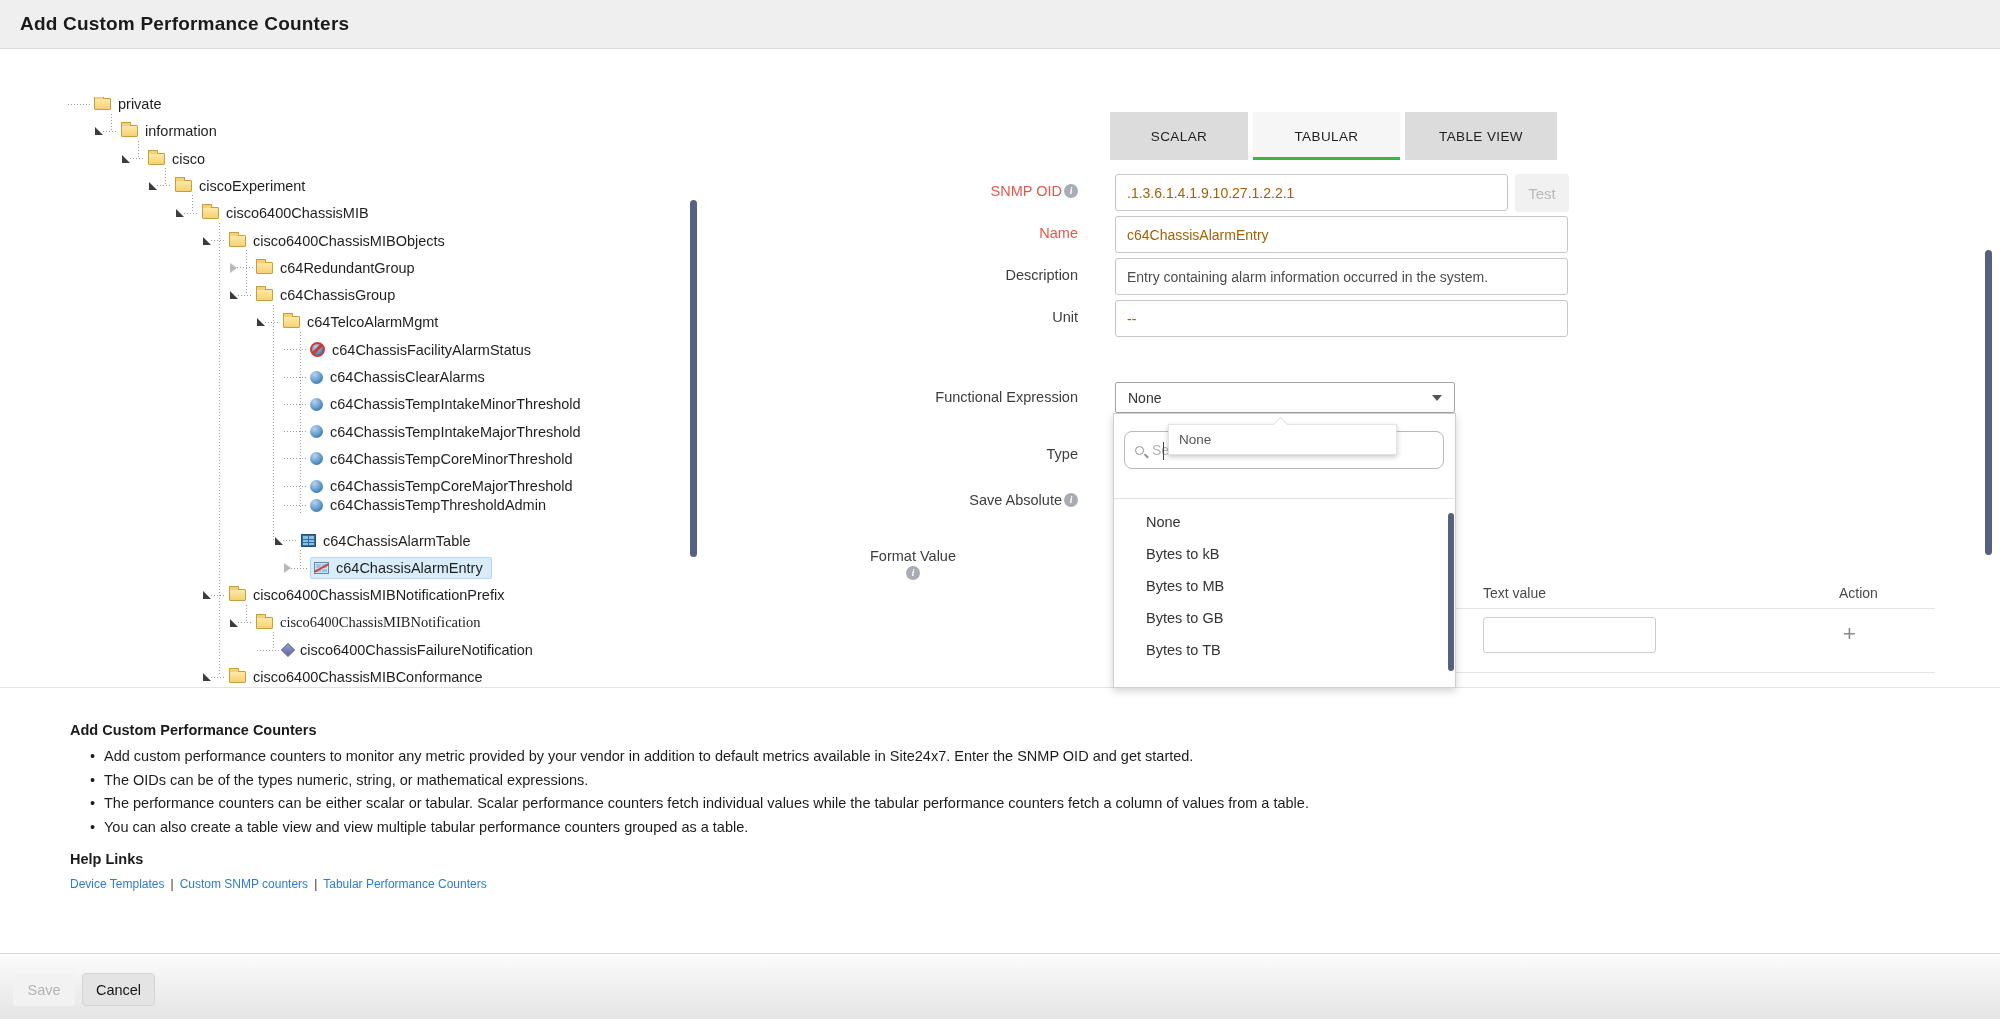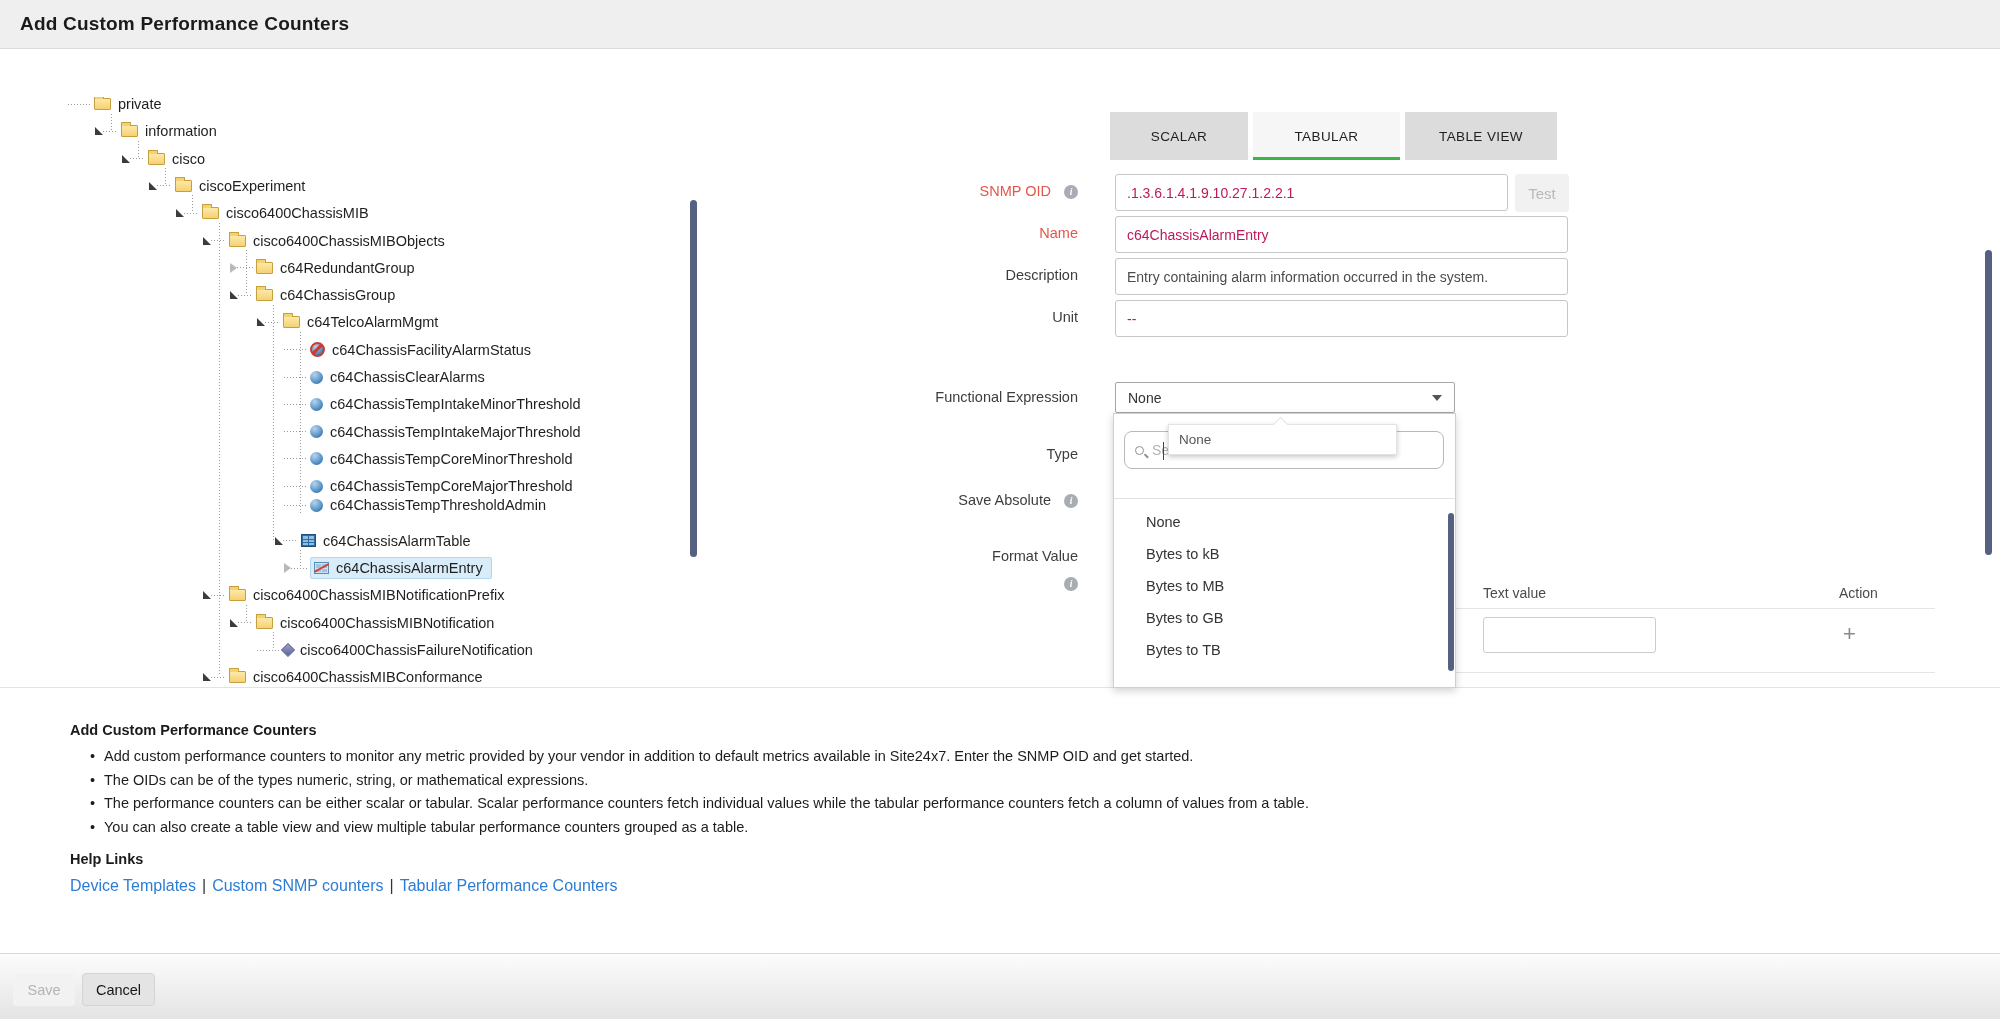--- a/index.html
+++ b/index.html
@@ -47,27 +47,27 @@
   .ico-tentry i { background:#9fc4de; }
   .ico-tentry::after { content:""; position:absolute; left:-2px; top:4px; width:17px; height:2px;
      background:#d0453c; transform:rotate(-28deg); border-radius:1px; }
   .ico-notif { width:10px; height:10px; transform:rotate(45deg);
      background:linear-gradient(135deg,#9aa0cc,#5c619b); border:1px solid #4c5189; }
 
   .scrollbar { position:absolute; background:var(--scrollbar); border-radius:4px; }
 
   
   .flabel { position:absolute; width:330px; right:auto; text-align:right; font-size:14.5px; color:#3d3d3d;
-     display:flex; justify-content:flex-end; align-items:flex-end; gap:13px; }
+     display:flex; justify-content:flex-end; align-items:center; gap:2px; }
   .flabel.req { color:var(--label-red); }
   .info-i { width:14px; height:14px; border-radius:50%; background:#a9adb3; color:#fff;
      font-size:9.5px; font-weight:700; display:inline-flex; align-items:center; justify-content:center;
      font-family:"Liberation Serif",serif; font-style:italic; flex:none; }
   .tinput { position:absolute; height:37px; border:1px solid #c6c6c6; border-radius:3px;
-     font-size:14px; color:#be185d; padding:0 11px; background:#fff; outline:none;
+     font-size:14px; color:#a16207; padding:0 11px; background:#fff; outline:none;
      font-family:"Liberation Sans","DejaVu Sans",sans-serif; }
   .btn-test { position:absolute; width:54px; height:38px; background:#f1f1f1; border:none; border-radius:4px;
      color:#b9b9b9; font-size:15px; cursor:default; font-family:inherit; }
 
   
   #tabs { position:absolute; left:1110px; top:112px; display:flex; gap:5px; }
   .tab { width:138px; height:48px; background:#dcdcdc; display:flex; align-items:center; justify-content:center;
      font-size:13.5px; letter-spacing:.4px; color:#1f1f1f; position:relative; cursor:pointer; }
   .tab.t1 { width:147px; } .tab.t2 { width:152px; }
   .tab.active { background:#f6f6f6; }
@@ -107,21 +107,21 @@
   .vt-plus { position:absolute; left:1843px; top:621px; font-size:22px; color:#8a8a8a; font-weight:300; cursor:pointer; }
 
   .content-sep { position:absolute; left:0; top:687px; width:2000px; height:1px; background:#e3e3e3; }
 
   
   #help { position:absolute; left:70px; top:722px; width:1500px; }
   #help h2 { font-size:14.5px; font-weight:700; color:#1b1b1b; margin-bottom:11px; }
   .bullet { display:flex; font-size:14.5px; color:#1d1d1d; margin-bottom:8.5px; line-height:15px; }
   .bullet .dot { width:14px; flex:none; margin-left:20px; }
   #help h3 { font-size:14.5px; font-weight:700; color:#1b1b1b; margin-top:16px; margin-bottom:10px; }
-  .links { font-size:16px; }
+  .links { font-size:12px; }
   .links a { color:var(--link-blue); text-decoration:none; cursor:pointer; }
   .links .sep { color:#333; margin:0 6px; }
 
   
   .footer { position:absolute; left:0; top:953px; width:2000px; height:66px;
      background:linear-gradient(#fcfcfc,#e4e4e4); border-top:1px solid #d9d9d9;text-decoration:underline; }
   .btn-save { position:absolute; left:13px; top:19px; width:62px; height:33px; background:#f2f2f2;
      border:none; border-radius:4px; color:#b4b4b4; font-size:14.5px; font-family:inherit; }
   .btn-cancel { position:absolute; left:82px; top:19px; width:73px; height:33px; background:#e4e4e4;
      border:1px solid #d4d4d4; border-radius:4px; color:#161616; font-size:14.5px; font-family:inherit; cursor:pointer; }
@@ -287,21 +287,21 @@
         </span>
       </div>
       <div class="trow" style="left: 203px; top: 486.4px;">
         <span class="arrowslot">
           <span class="tri-exp"></span>
           <span class="stub"></span>
         </span>
         <span class="ico ico-folder"></span>
         <span class="tlabel">cisco6400ChassisMIBNotificationPrefix</span>
       </div>
-      <div class="trow" style="left: 230px; top: 513.7px;">
+      <div class="trow" style="left: 230px; top: 513.7px; font-family: Liberation Serif, serif;">
         <span class="arrowslot">
           <span class="tri-exp"></span>
           <span class="stub"></span>
         </span>
         <span class="ico ico-folder"></span>
         <span class="tlabel">cisco6400ChassisMIBNotification</span>
       </div>
       <div class="trow" style="left: 257px; top: 541px;">
         <span class="arrowslot">
           <span class="stub"></span>

